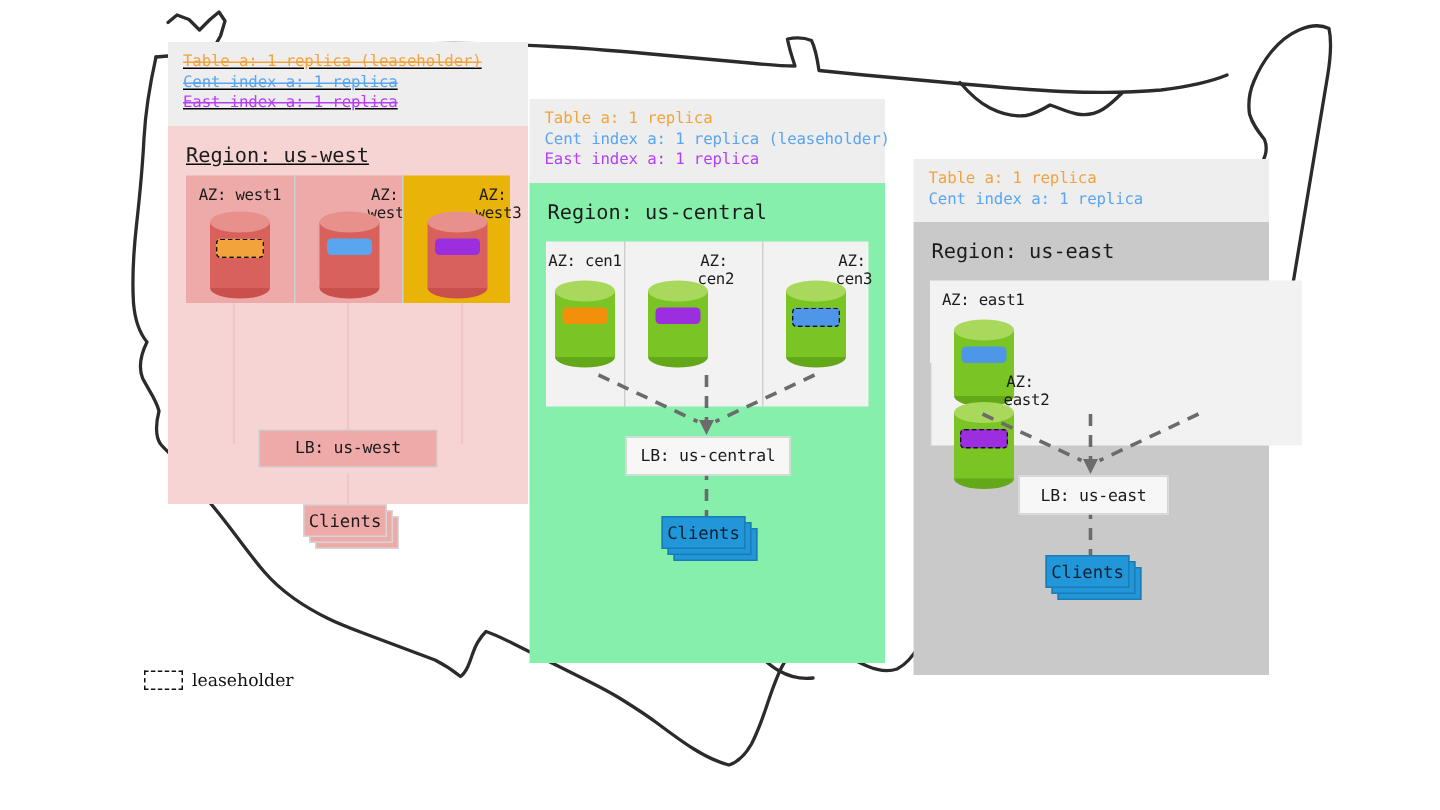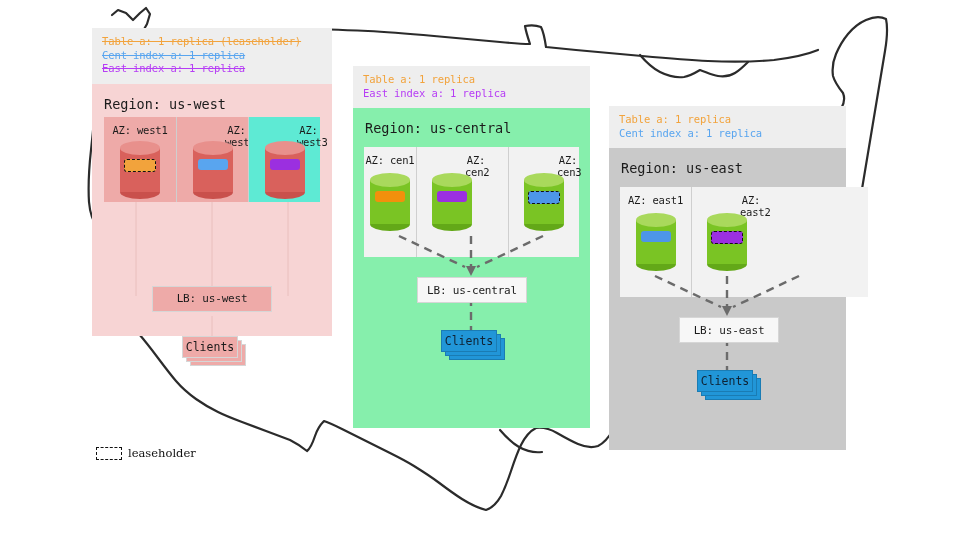--- a/index.html
+++ b/index.html
@@ -144,21 +144,21 @@
                C690,76 695,73 700,70 C706,72 712,75 718,76
                C724,77 730,76 735,73 C740,70 744,66 748,62"></path>
 
       <path d="M818,183 C814,191 810,199 806,207 C802,215 799,223 798,231
                C797,239 798,247 801,254 C804,261 807,268 808,275"></path>
 
       <path d="M500,430 C506,437 512,443 519,447 C526,451 534,453 542,452"></path>
     </g>
   </svg>
 
-  <div class="region" style="left:92px;top:28px;width:240px;">
+  <div class="region" style="left:112px;top:28px;width:240px;text-decoration:underline;">
     <div class="legend-strip" style="width:240px;box-sizing:border-box;">
       <div class="legend-line c-table strike">Table a: 1 replica (leaseholder)</div>
       <div class="legend-line c-cent strike">Cent index a: 1 replica</div>
       <div class="legend-line c-east strike">East index a: 1 replica</div>
     </div>
     <div class="region-body" style="width:240px;height:252px;background:#f7d4d4;">
       <div class="region-title">Region: us-west</div>
 
       <svg class="conn" style="left:0;top:0;width:240px;height:252px;">
         <path d="M44,118 L44,212" stroke="#eec7c6" stroke-width="1.6" fill="none"></path>
@@ -179,21 +179,21 @@
         </div>
         <div class="az" style="width:72px;height:85px;background:#eeaaa8;">
           <div class="az-label">AZ: west2</div>
           <div class="cyl" style="top:24px;width:40px;height:58px;">
             <div class="cyl-bot" style="background:#c9504c;"></div>
             <div class="cyl-body" style="background:#d9615c;"></div>
             <div class="cyl-top" style="background:#e8908c;"></div>
             <div class="range" style="top:18px;width:30px;height:11px;background:#59a5ef;"></div>
           </div>
         </div>
-        <div class="az" style="width:72px;height:85px;background:#5eead4;">
+        <div class="az" style="width:72px;height:85px;background:#eab308;">
           <div class="az-label">AZ: west3</div>
           <div class="cyl" style="top:24px;width:40px;height:58px;">
             <div class="cyl-bot" style="background:#c9504c;"></div>
             <div class="cyl-body" style="background:#d9615c;"></div>
             <div class="cyl-top" style="background:#e8908c;"></div>
             <div class="range" style="top:18px;width:30px;height:11px;background:#9b2fe0;"></div>
           </div>
         </div>
       </div>
 
@@ -203,20 +203,21 @@
         <div class="clients-shadow" style="left:8px;top:8px;width:56px;height:22px;background:#eeaaa8;border:1px solid #d6d6d6;"></div>
         <div class="clients-shadow" style="left:4px;top:4px;width:56px;height:22px;background:#eeaaa8;border:1px solid #d6d6d6;"></div>
         <div class="clients" style="width:56px;height:22px;background:#eeaaa8;border:1px solid #d6d6d6;">Clients</div>
       </div>
     </div>
   </div>
 
   <div class="region" style="left:353px;top:66px;width:237px;">
     <div class="legend-strip" style="width:237px;box-sizing:border-box;">
       <div class="legend-line c-table">Table a: 1 replica</div>
+      <div class="legend-line c-cent">Cent index a: 1 replica (leaseholder)</div>
       <div class="legend-line c-east">East index a: 1 replica</div>
     </div>
     <div class="region-body" style="width:237px;height:320px;background:#86efac;">
       <div class="region-title">Region: us-central</div>
 
       <div class="az-strip" style="left:11px;top:39px;width:215px;height:110px;background:#f2f2f2;">
         <div class="az" style="width:71px;height:110px;">
           <div class="az-label">AZ: cen1</div>
           <div class="cyl" style="top:26px;width:40px;height:58px;">
             <div class="cyl-bot" style="background:#63a818;"></div>
@@ -266,21 +267,21 @@
   </div>
 
   <div class="region" style="left:609px;top:106px;width:237px;">
     <div class="legend-strip" style="width:237px;box-sizing:border-box;">
       <div class="legend-line c-table">Table a: 1 replica</div>
       <div class="legend-line c-cent">Cent index a: 1 replica</div>
     </div>
     <div class="region-body" style="width:237px;height:302px;background:#c9c9c9;">
       <div class="region-title">Region: us-east</div>
 
-      <div class="az-strip" style="left:11px;top:39px;width:248px;height:110px;background:#f2f2f2;">
+      <div class="az-strip" style="left:11px;top:39px;width:248px;height:110px;background:#f2f2f2;flex-direction:column;">
         <div class="az" style="width:71px;height:110px;">
           <div class="az-label">AZ: east1</div>
           <div class="cyl" style="top:26px;width:40px;height:58px;">
             <div class="cyl-bot" style="background:#63a818;"></div>
             <div class="cyl-body" style="background:#7ac424;"></div>
             <div class="cyl-top" style="background:#a9d95c;"></div>
             <div class="range" style="top:18px;width:30px;height:11px;background:#4d96e8;"></div>
           </div>
         </div>
         <div class="az" style="width:71px;height:110px;">

